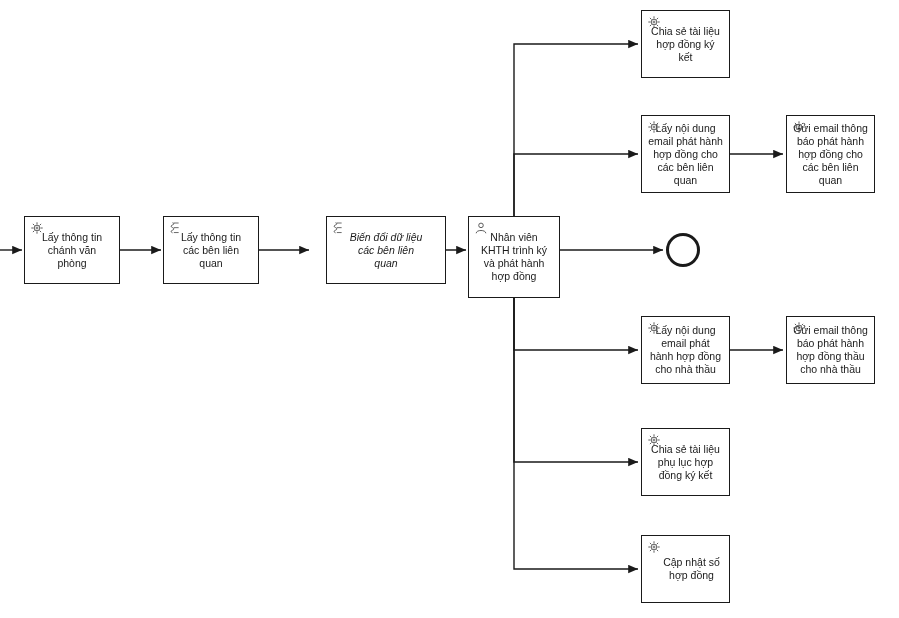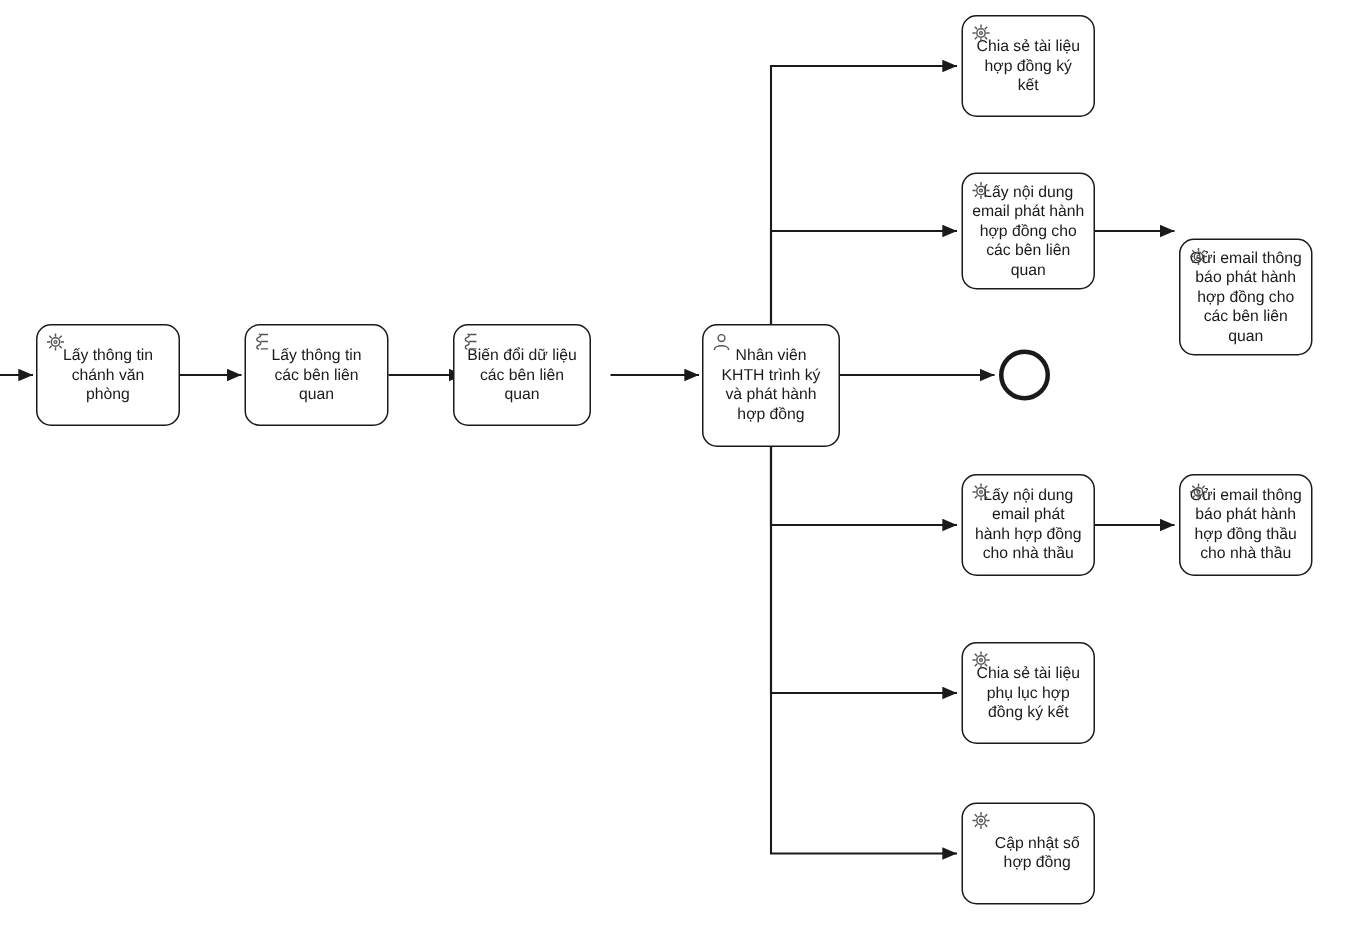--- a/index.html
+++ b/index.html
@@ -22,21 +22,21 @@
     left: 0;
     top: 0;
     width: 899px;
     height: 618px;
     pointer-events: none;
   }
   .node {
     position: absolute;
     box-sizing: border-box;
     border: 1px solid #1a1a1a;
-    border-radius: 10px;
+    border-radius: 0;
     background: #ffffff;
     display: flex;
     align-items: center;
     justify-content: center;
     text-align: center;
     font-size: 10.5px;
     line-height: 13px;
     color: #1a1a1a;
   }
   .node .label {
@@ -127,21 +127,21 @@
         <line x1="5.5" y1="2.3" x2="11" y2="2.3" stroke="#555" stroke-width="1"></line>
         <line x1="5.5" y1="7.6" x2="11" y2="7.6" stroke="#555" stroke-width="1"></line>
         <line x1="5.5" y1="13.2" x2="11" y2="13.2" stroke="#555" stroke-width="1"></line>
       </svg>
     </span>
     <span class="label">Lấy thông tin
 các bên liên
 quan</span>
   </div>
 
-  <div class="node" style="left:302px; top:216px; width:92px; height:68px;">
+  <div class="node" style="left:326px; top:216px; width:120px; height:68px;font-style:italic;">
     <span class="node-icon">
       <svg viewBox="0 0 16 16" width="14" height="14">
         <path d="M4 2 C6 2 6 4 4 4.5 C2 5 2 7 4 7.5 C6 8 6 10 4 10.5 C2 11 2 13 4 13.5" fill="none" stroke="#555" stroke-width="1.1"></path>
         <line x1="5.5" y1="2.3" x2="11" y2="2.3" stroke="#555" stroke-width="1"></line>
         <line x1="5.5" y1="7.6" x2="11" y2="7.6" stroke="#555" stroke-width="1"></line>
         <line x1="5.5" y1="13.2" x2="11" y2="13.2" stroke="#555" stroke-width="1"></line>
       </svg>
     </span>
     <span class="label">Biến đổi dữ liệu
 các bên liên
@@ -202,21 +202,21 @@
         </g>
       </svg>
     </span>
     <span class="label">Lấy nội dung
 email phát hành
 hợp đồng cho
 các bên liên
 quan</span>
   </div>
 
-  <div class="node" style="left:786px; top:115px; width:89px; height:78px;margin-top:44px;">
+  <div class="node" style="left:786px; top:115px; width:89px; height:78px;">
     <span class="node-icon">
       <svg viewBox="0 0 16 16" width="14" height="14">
         <circle cx="8" cy="8" r="3.2" fill="none" stroke="#555" stroke-width="1.1"></circle>
         <circle cx="8" cy="8" r="1.1" fill="none" stroke="#555" stroke-width="1"></circle>
         <g stroke="#555" stroke-width="1.1">
           <line x1="8" y1="1.5" x2="8" y2="4"></line>
           <line x1="8" y1="12" x2="8" y2="14.5"></line>
           <line x1="1.5" y1="8" x2="4" y2="8"></line>
           <line x1="12" y1="8" x2="14.5" y2="8"></line>
           <line x1="3.3" y1="3.3" x2="5.1" y2="5.1"></line>

